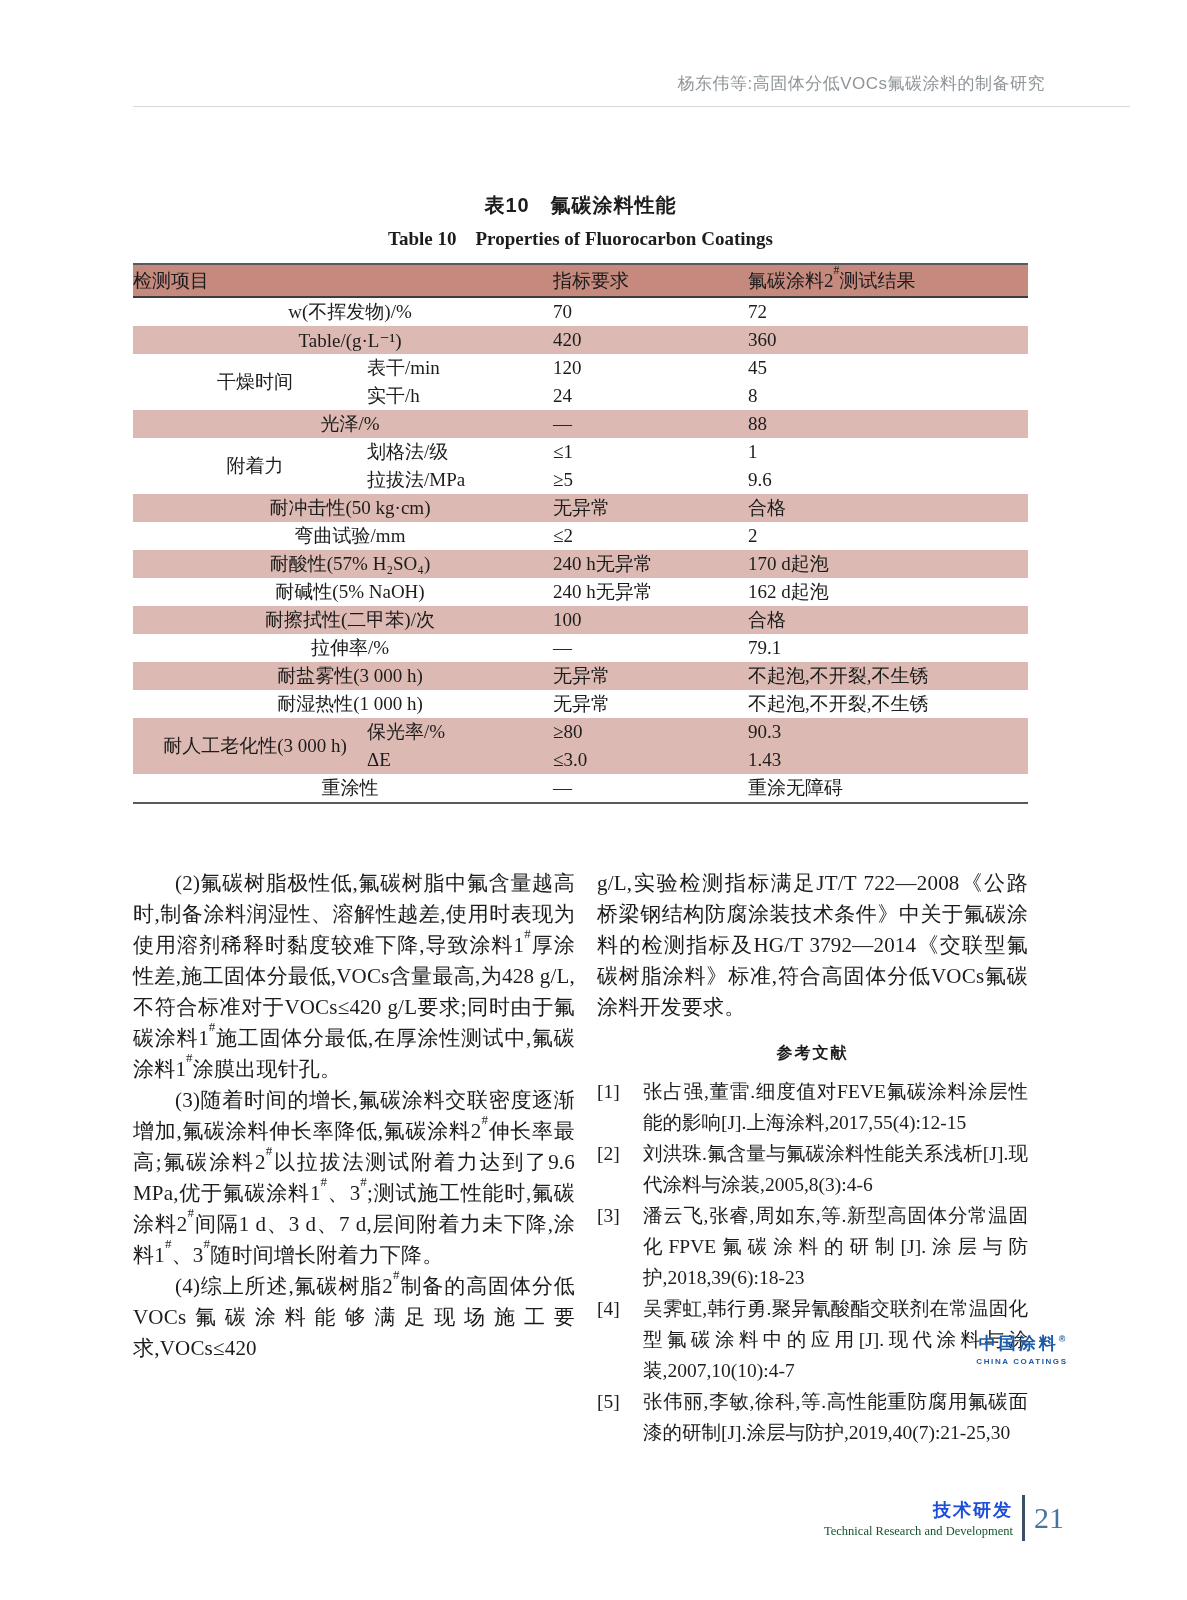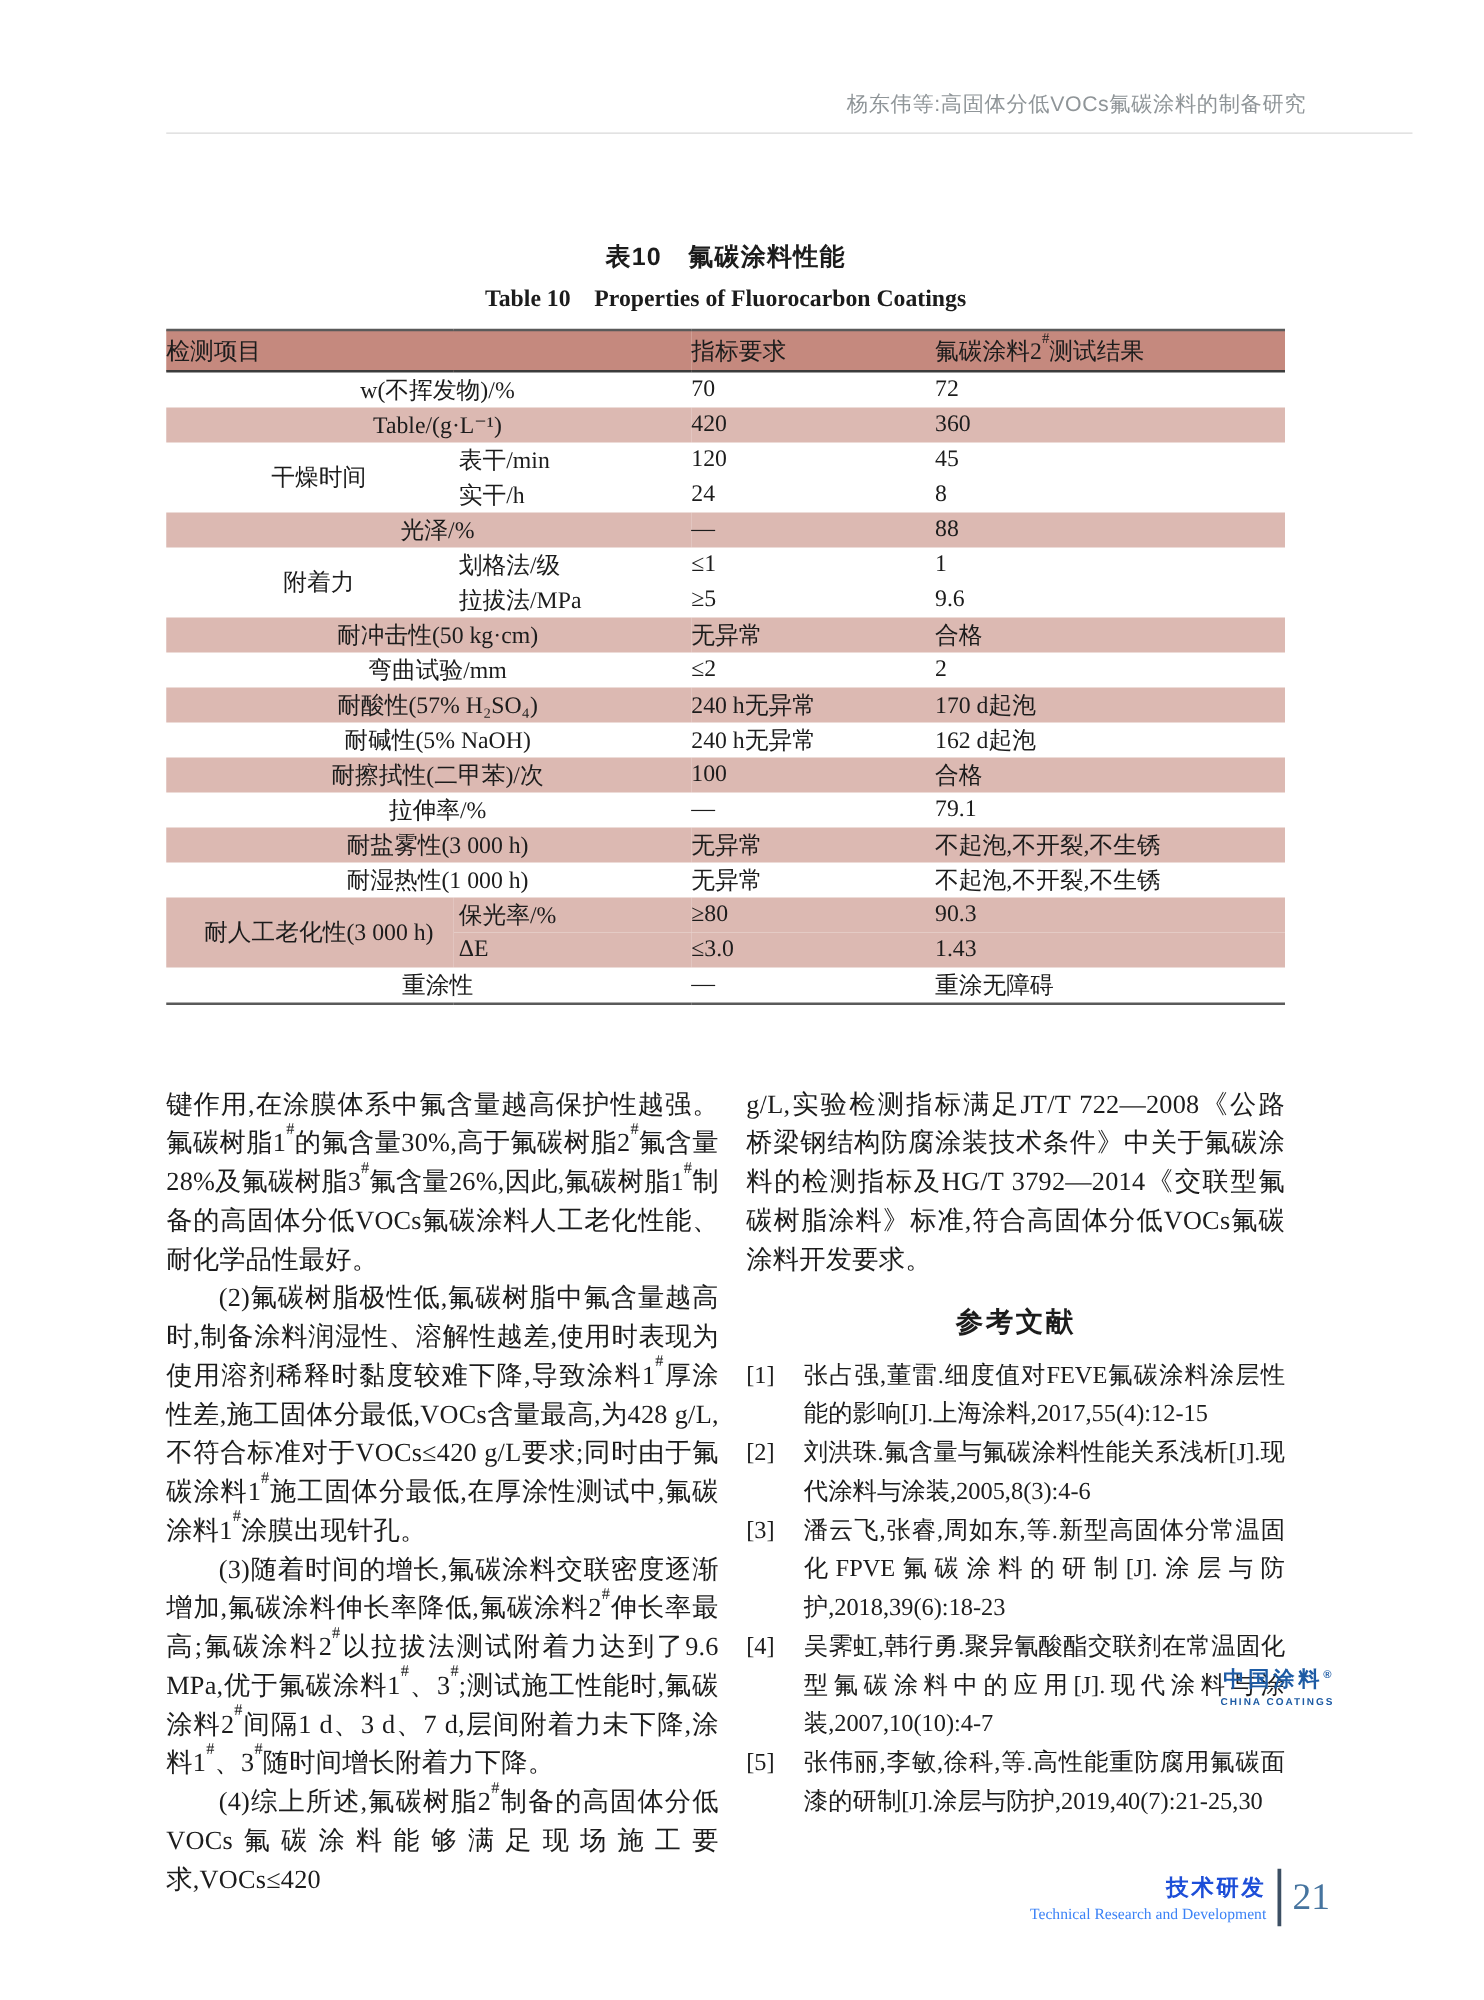--- a/index.html
+++ b/index.html
@@ -36,21 +36,21 @@
   
   .columns{display:flex;gap:22px;margin-top:64px;}
   .col-left{width:442px;}
   .col-right{width:431px;}
   .body-text p{
     margin:0;font-size:21px;line-height:31px;text-align:justify;
     letter-spacing:.2px;
   }
   .body-text p.indent{text-indent:2em;}
   .ref-heading{
-    text-align:center;font-weight:bold;font-size:22px;margin:20px 0 12px 0;
+    text-align:center;font-weight:bold;font-size:16px;margin:20px 0 12px 0;
     font-family:"Liberation Sans","DejaVu Sans",sans-serif;letter-spacing:2px;
   }
   .ref{position:relative;padding-left:46px;font-size:19.5px;line-height:31px;text-align:justify;}
   .ref-num{position:absolute;left:0;top:0;}
   
   .logo{position:absolute;left:963px;top:1332px;width:118px;text-align:center;color:#1d5ba4;}
   .logo-zh{
     font-weight:bold;font-size:17px;letter-spacing:3px;
     font-family:"Liberation Sans","DejaVu Sans",sans-serif;white-space:nowrap;
   }
@@ -59,21 +59,21 @@
     font-weight:bold;font-size:8px;letter-spacing:1.6px;margin-top:2px;
     font-family:"Liberation Sans","DejaVu Sans",sans-serif;white-space:nowrap;
   }
   
   .footer{position:absolute;top:1495px;right:123px;display:flex;align-items:center;}
   .footer-left{text-align:right;margin-right:9px;}
   .footer-zh{
     font-weight:bold;font-size:18px;color:#1d4ed8;letter-spacing:2px;
     font-family:Liberation Mono, monospace;
   }
-  .footer-en{font-size:12.5px;color:#3b82f6;margin-top:2px;white-space:nowrap;}
+  .footer-en{font-size:12.5px;color:#14532d;margin-top:2px;white-space:nowrap;}
   .footer-bar{width:3px;height:46px;background:#3c4f63;margin-right:9px;}
   .footer-page{font-size:30px;color:#46749f;}
 </style>
 </head>
 <body>
 
 <div class="page">
 
   <div class="page-header">杨东伟等:高固体分低VOCs氟碳涂料的制备研究</div>
   <div class="header-rule"></div>
@@ -187,21 +187,20 @@
         <tr>
           <td colspan="2" class="lbl">重涂性</td>
           <td class="ctr">—</td>
           <td class="ctr">重涂无障碍</td>
         </tr>
       </tbody>
     </table>
 
     <div class="columns">
       <div class="col-left body-text">
-        <p>键作用,在涂膜体系中氟含量越高保护性越强。氟碳树脂1<sup>#</sup>的氟含量30%,高于氟碳树脂2<sup>#</sup>氟含量28%及氟碳树脂3<sup>#</sup>氟含量26%,因此,氟碳树脂1<sup>#</sup>制备的高固体分低VOCs氟碳涂料人工老化性能、耐化学品性最好。</p>
         <p class="indent">(2)氟碳树脂极性低,氟碳树脂中氟含量越高时,制备涂料润湿性、溶解性越差,使用时表现为使用溶剂稀释时黏度较难下降,导致涂料1<sup>#</sup>厚涂性差,施工固体分最低,VOCs含量最高,为428 g/L,不符合标准对于VOCs≤420 g/L要求;同时由于氟碳涂料1<sup>#</sup>施工固体分最低,在厚涂性测试中,氟碳涂料1<sup>#</sup>涂膜出现针孔。</p>
         <p class="indent">(3)随着时间的增长,氟碳涂料交联密度逐渐增加,氟碳涂料伸长率降低,氟碳涂料2<sup>#</sup>伸长率最高;氟碳涂料2<sup>#</sup>以拉拔法测试附着力达到了9.6 MPa,优于氟碳涂料1<sup>#</sup>、3<sup>#</sup>;测试施工性能时,氟碳涂料2<sup>#</sup>间隔1 d、3 d、7 d,层间附着力未下降,涂料1<sup>#</sup>、3<sup>#</sup>随时间增长附着力下降。</p>
         <p class="indent">(4)综上所述,氟碳树脂2<sup>#</sup>制备的高固体分低VOCs氟碳涂料能够满足现场施工要求,VOCs≤420</p>
       </div>
       <div class="col-right body-text">
         <p>g/L,实验检测指标满足JT/T 722—2008《公路桥梁钢结构防腐涂装技术条件》中关于氟碳涂料的检测指标及HG/T 3792—2014《交联型氟碳树脂涂料》标准,符合高固体分低VOCs氟碳涂料开发要求。</p>
         <div class="ref-heading">参考文献</div>
         <div class="ref">
           <span class="ref-num">[1]</span>
           <span>张占强,董雷.细度值对FEVE氟碳涂料涂层性能的影响[J].上海涂料,2017,55(4):12-15</span>

